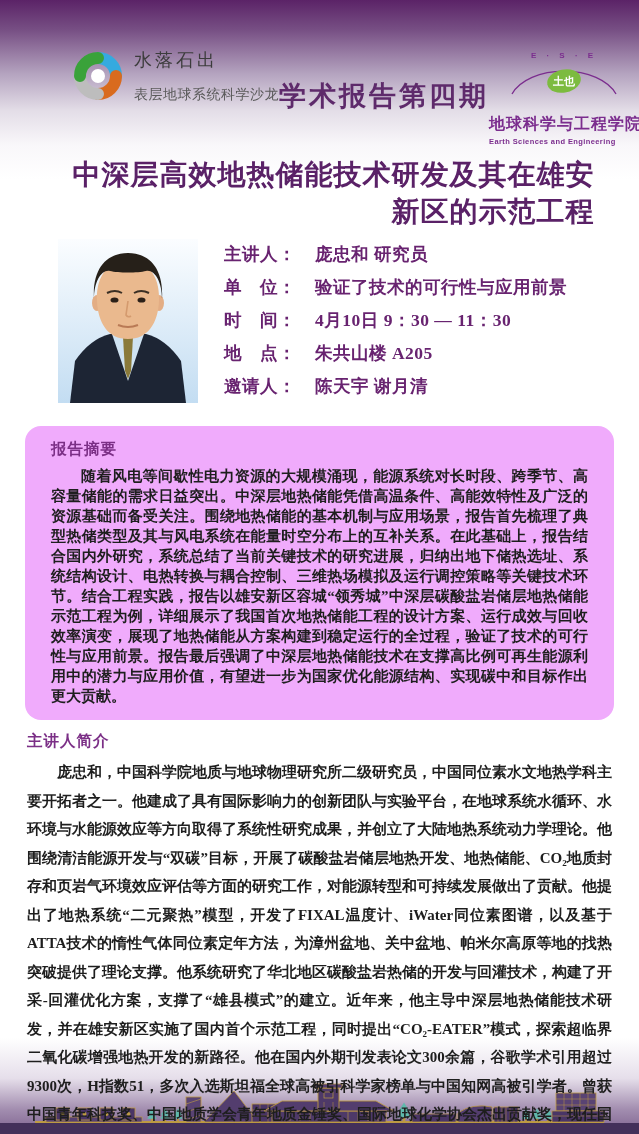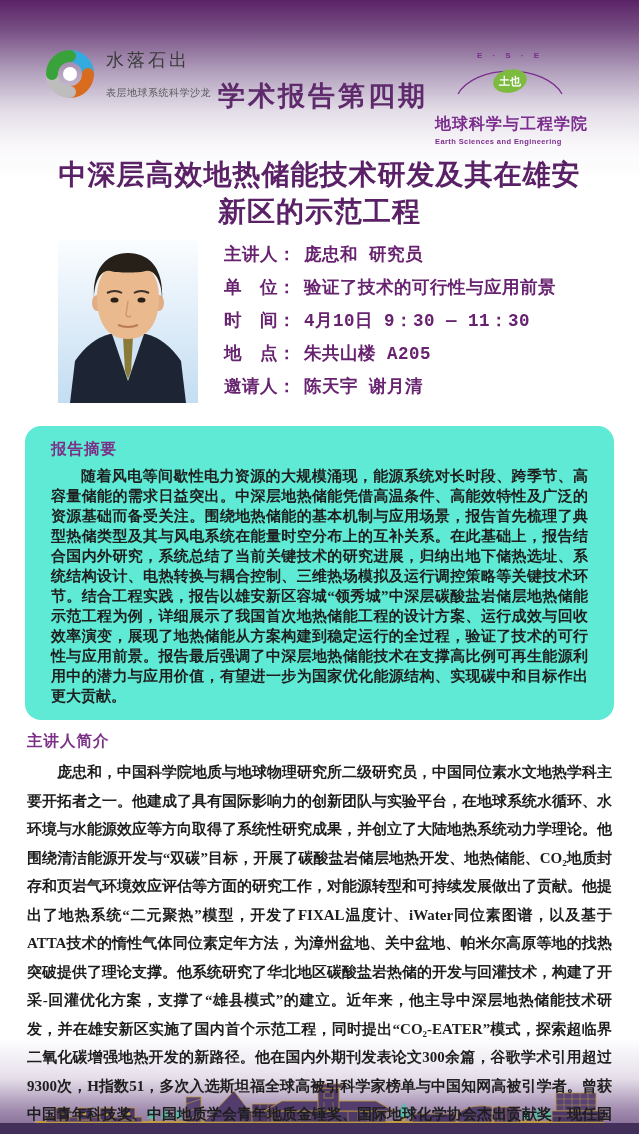--- a/index.html
+++ b/index.html
@@ -1,38 +1,38 @@
 <!DOCTYPE html>
 <html><head>
 <meta charset="utf-8">
 <style>
   html,body{margin:0;padding:0;background:#9b9b9b;}
   .poster{position:relative;width:639px;height:1134px;background:#ffffff;overflow:hidden;
           font-family:"Liberation Sans",sans-serif;margin:0 auto;}
   
-  .hero{background:linear-gradient(180deg,#5b2367 0%,#774f84 13%,#b4a3bf 32%,#e3dde7 48%,#f9f7fa 63%,#ffffff 78%);}
+  .hero{background:linear-gradient(180deg,#5b2367 0%,#774f84 13%,#b4a3bf 32%,#e3dde7 48%,#f9f7fa 63%,#ffffff 78%);padding-left:28px;}
   .logo-row{display:flex;justify-content:space-between;align-items:flex-start;padding:48px 26px 0 44px;}
   .salon{display:flex;gap:10px;align-items:center;flex:none;}
   .salon-text .t1{font-size:18px;color:#3c3c3c;letter-spacing:3px;}
-  .salon-text .t2{font-size:10px;color:#5a5a5a;margin-top:14px;letter-spacing:0.5px;}
+  .salon-text .t2{font-size:14px;color:#5a5a5a;margin-top:14px;letter-spacing:0.5px;}
   .issue{font-size:27px;font-weight:bold;color:#5e2a6b;margin-top:30px;letter-spacing:3px;flex:none;}
   .school{text-align:left;width:178px;flex:none;}
   .school-name{font-size:16px;font-weight:bold;color:#7b2d8e;letter-spacing:1px;margin-top:10px;}
   .school-en{font-size:7.5px;color:#7b2d8e;font-weight:bold;margin-top:2px;letter-spacing:0.4px;}
-  .main-title{text-align:center;font-size:28px;font-weight:bold;color:#5a2167;line-height:37px;
+  .main-title{text-align:right;font-size:28px;font-weight:bold;color:#5a2167;line-height:37px;
               max-width:522px;margin:10px auto 0;letter-spacing:1px;}
   
   .info-row{display:flex;padding:9px 26px 0 58px;gap:26px;}
   .portrait{width:140px;height:164px;flex:none;background:#dcebf7;}
   .info-list{padding-top:3px;}
   .info-item{height:33px;display:flex;align-items:flex-start;font-size:17.5px;font-weight:bold;
              color:#682370;white-space:nowrap;letter-spacing:0.5px;}
-  .info-item .value{margin-left:8px;font-family:Liberation Mono, monospace;}
-  
-  .card{margin:19px 25px 0;background:#5eead4;border-radius:16px;padding:13px 26px 14px;}
+  .info-item .value{margin-left:19px;font-family:Liberation Serif, serif;}
+  
+  .card{margin:19px 25px 0;background:#f0abfc;border-radius:16px;padding:13px 26px 14px;}
   .sec-heading{font-size:15.5px;font-weight:bold;color:#7b2f86;letter-spacing:1px;}
   .card p,.bio p{margin:6px 0 0;font-size:15px;line-height:20px;text-align:justify;text-indent:2em;
                  color:#1e1e1e;font-weight:600;font-family:"Liberation Serif",serif;}
   .bio{margin:11px 27px 0;position:relative;z-index:2;}
   .bio p{line-height:28.5px;}
   
   .footer{position:absolute;left:0;right:0;bottom:0;height:96px;z-index:1;
           background:linear-gradient(180deg,rgba(255,255,255,0) 0%,rgba(216,205,223,0.65) 42%,#a38eb0 74%,#7c618e 100%);}
   .footer svg{position:absolute;bottom:0;left:0;display:block;}
 </style>

